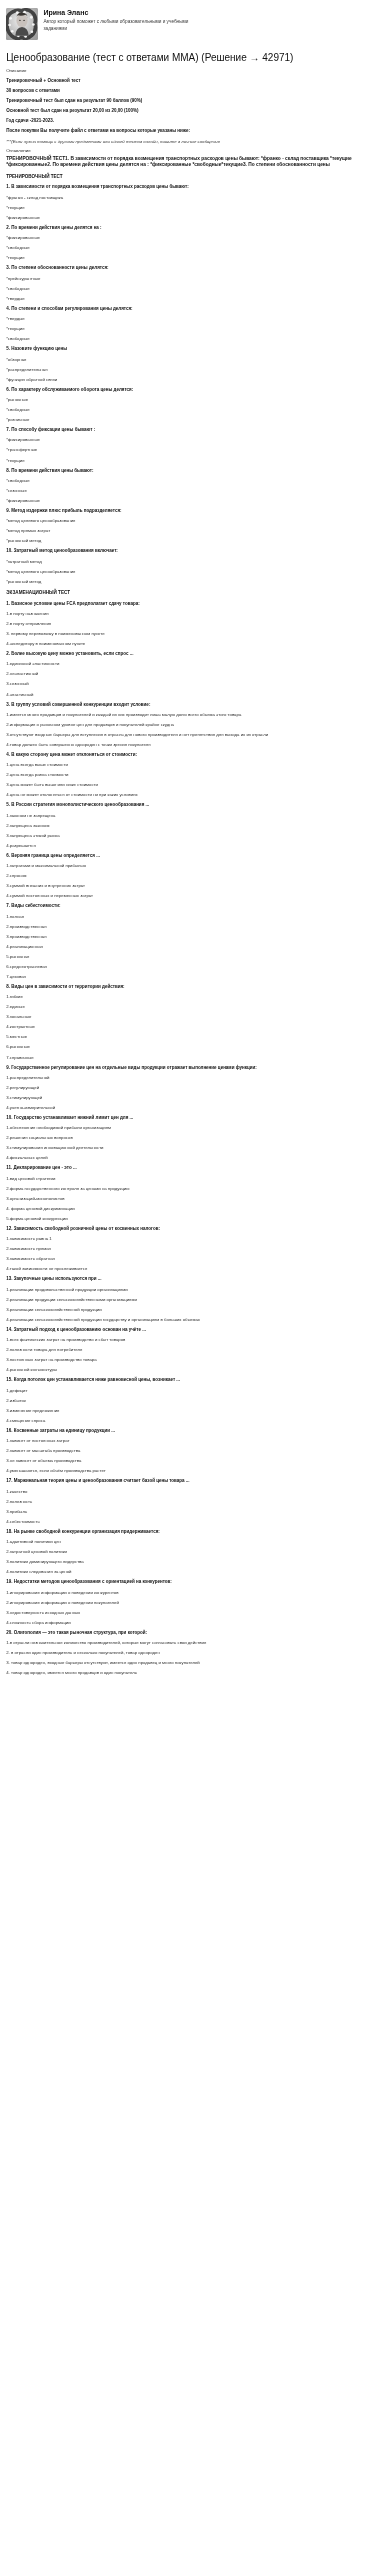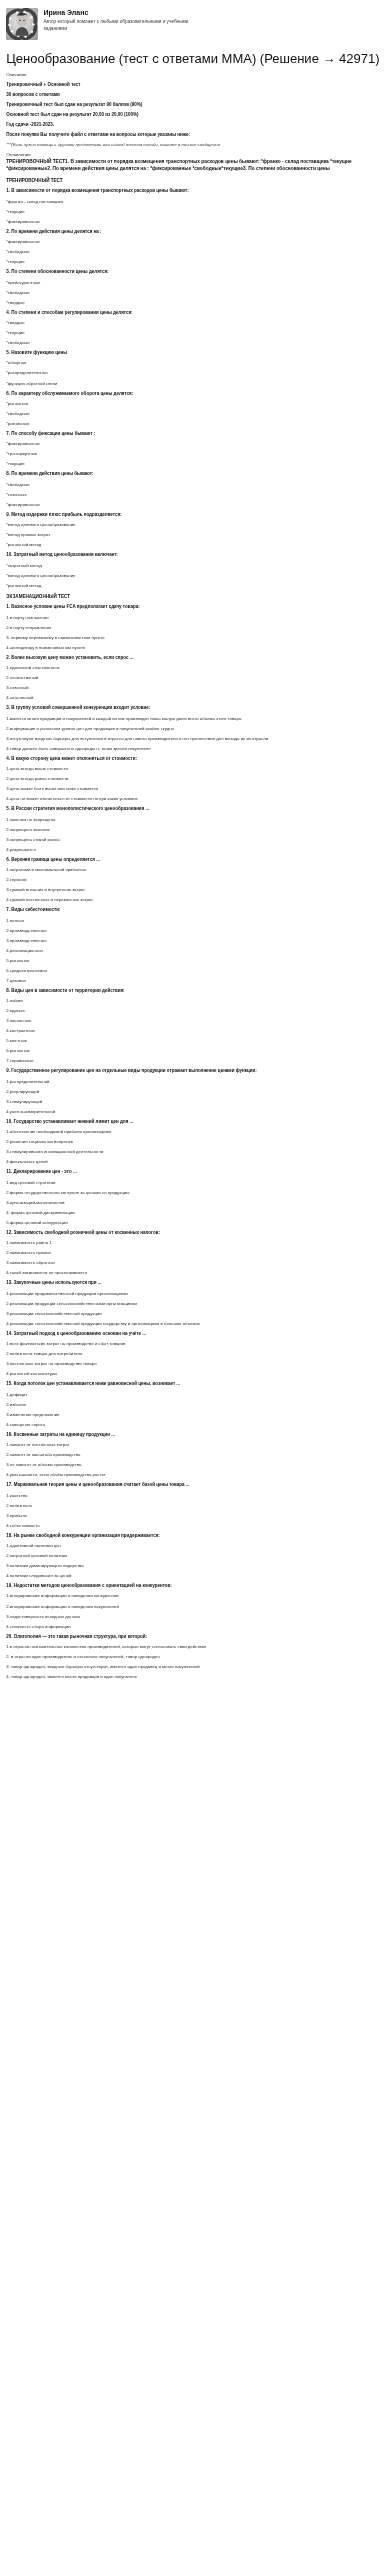--- a/index.html
+++ b/index.html
@@ -51,21 +51,21 @@
   .author-desc {
     font-size: 4.7px;
     color: #3a3a3a;
     line-height: 1.45;
     margin: 0;
     max-width: 170px;
   }
 
   
   .doc-title {
-    font-size: 13px;
+    font-size: 10px;
     font-weight: normal;
     color: #111;
     line-height: 1.3;
     margin: 8.2px 0 4.6px 0;
   }
   .section-label {
     font-size: 4.4px;
     color: #2b2b2b;
     margin: 0 0 3.6px 0;
     line-height: 1.4;

